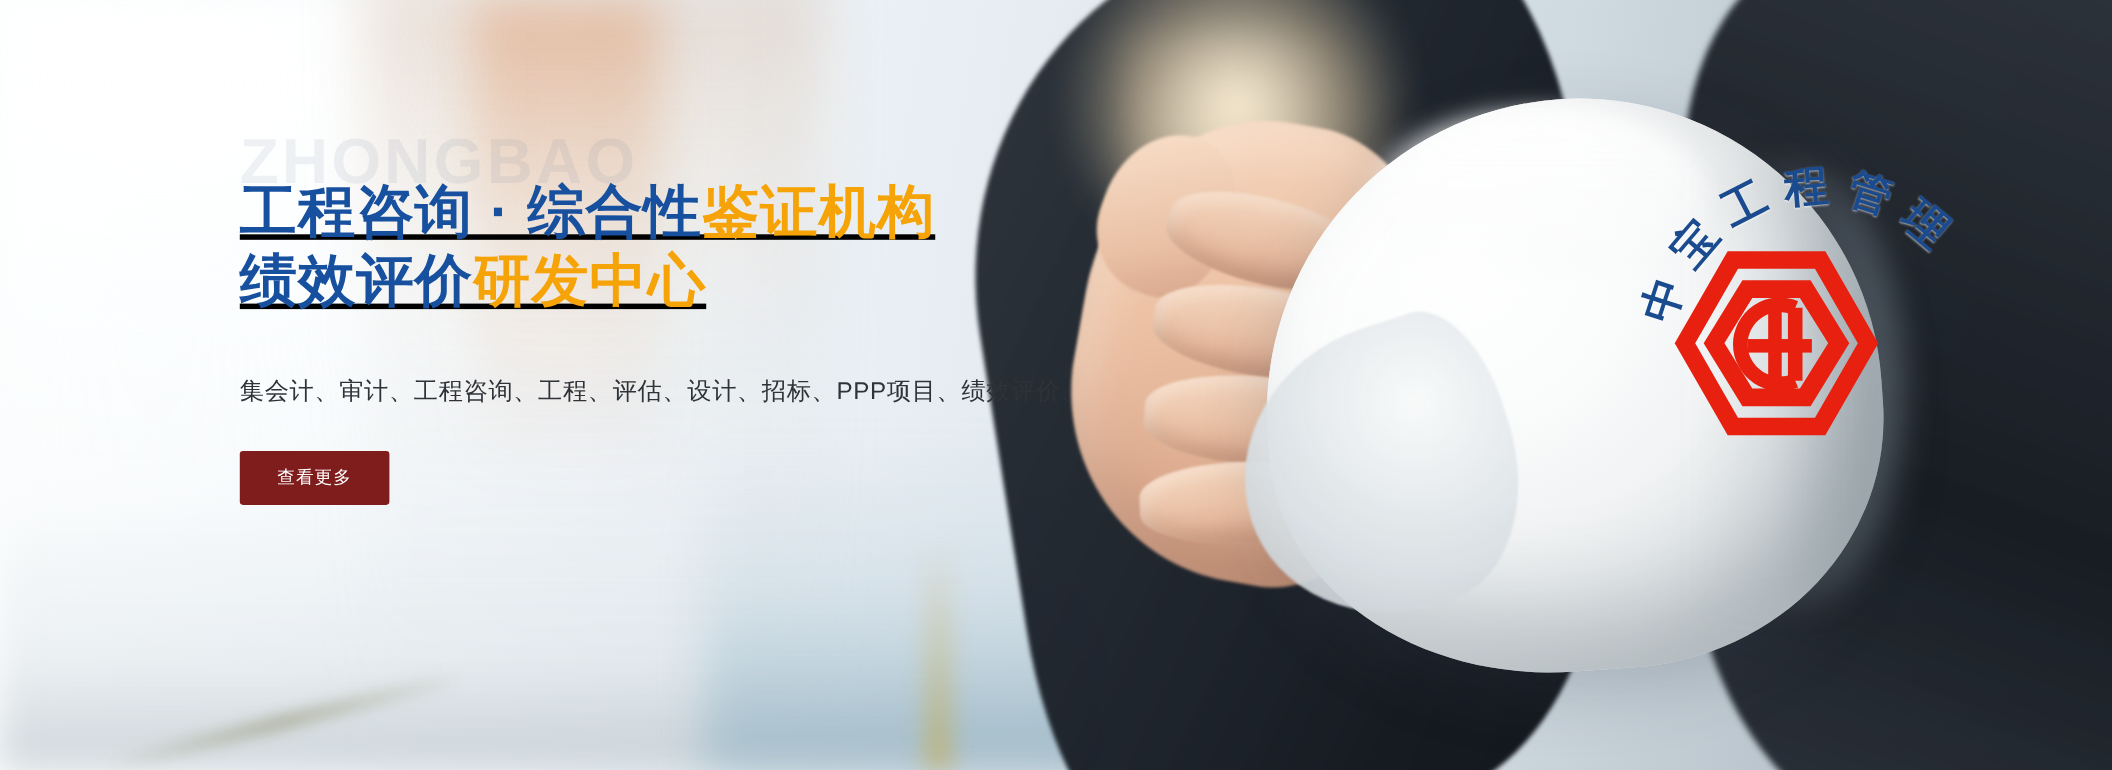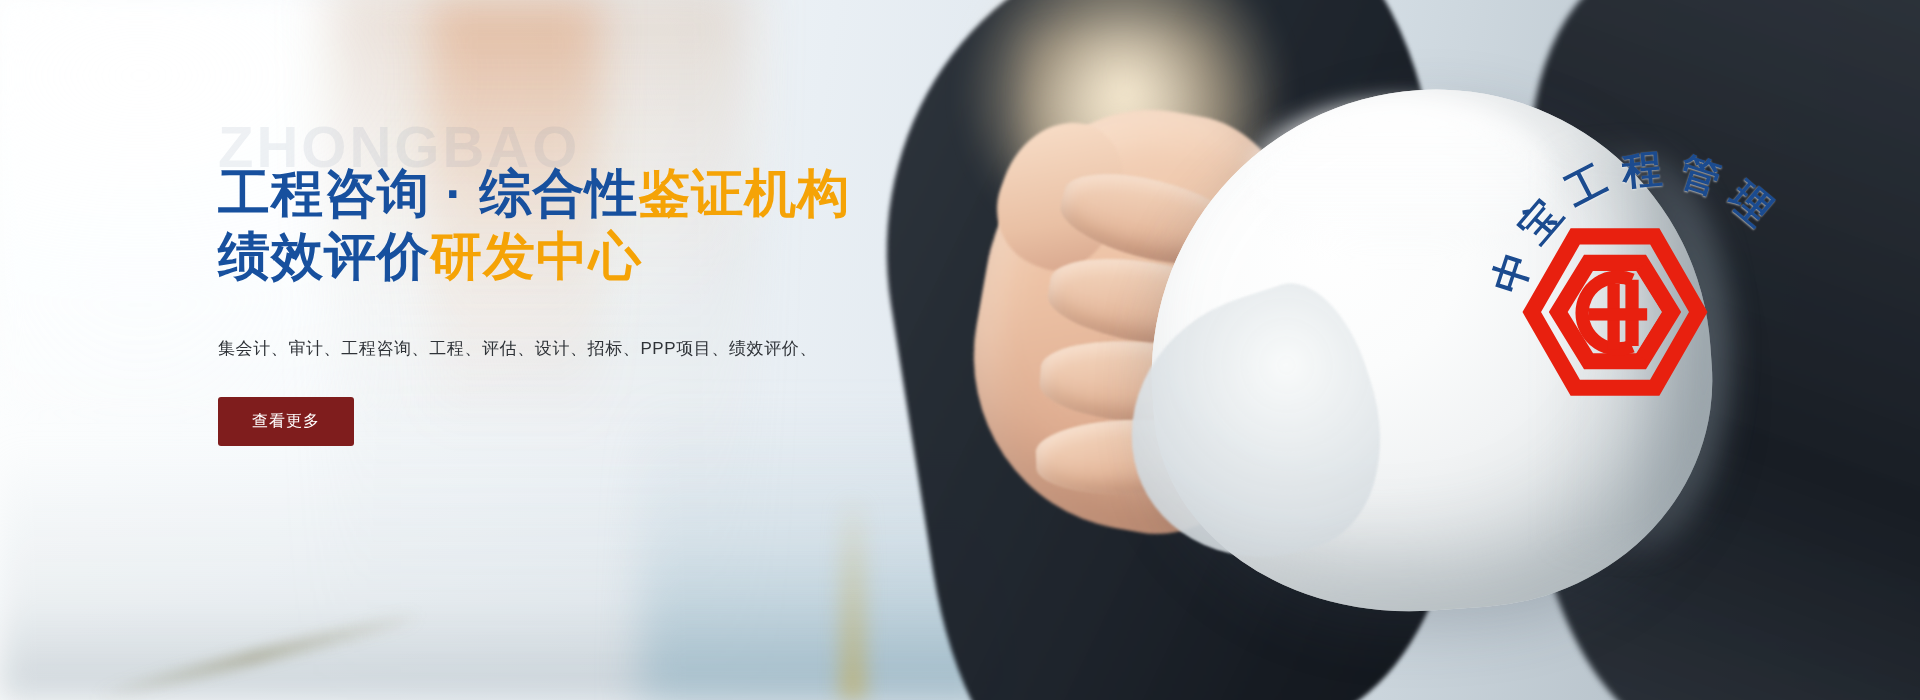--- a/index.html
+++ b/index.html
@@ -201,27 +201,28 @@
     user-select:none;
   }
   .headline {
     position:relative;
     margin-top:44px;
     font-size:52px;
     font-weight:700;
     line-height:1.22;
     letter-spacing:1px;
     white-space:nowrap;
+    text-decoration:underline;
   }
   .blue { color:#17509e; }
   .orange { color:#f5a306; }
   .subtitle {
     position:relative;
     margin-top:38px;
-    font-size:17px;
+    font-size:22px;
     color:#2f3338;
     line-height:2.6;
     letter-spacing:0.6px;
     max-width:600px;
   }
   .subtitle div { white-space:nowrap; }
   .cta {
     position:relative;
     display:inline-block;
     margin-top:26px;

